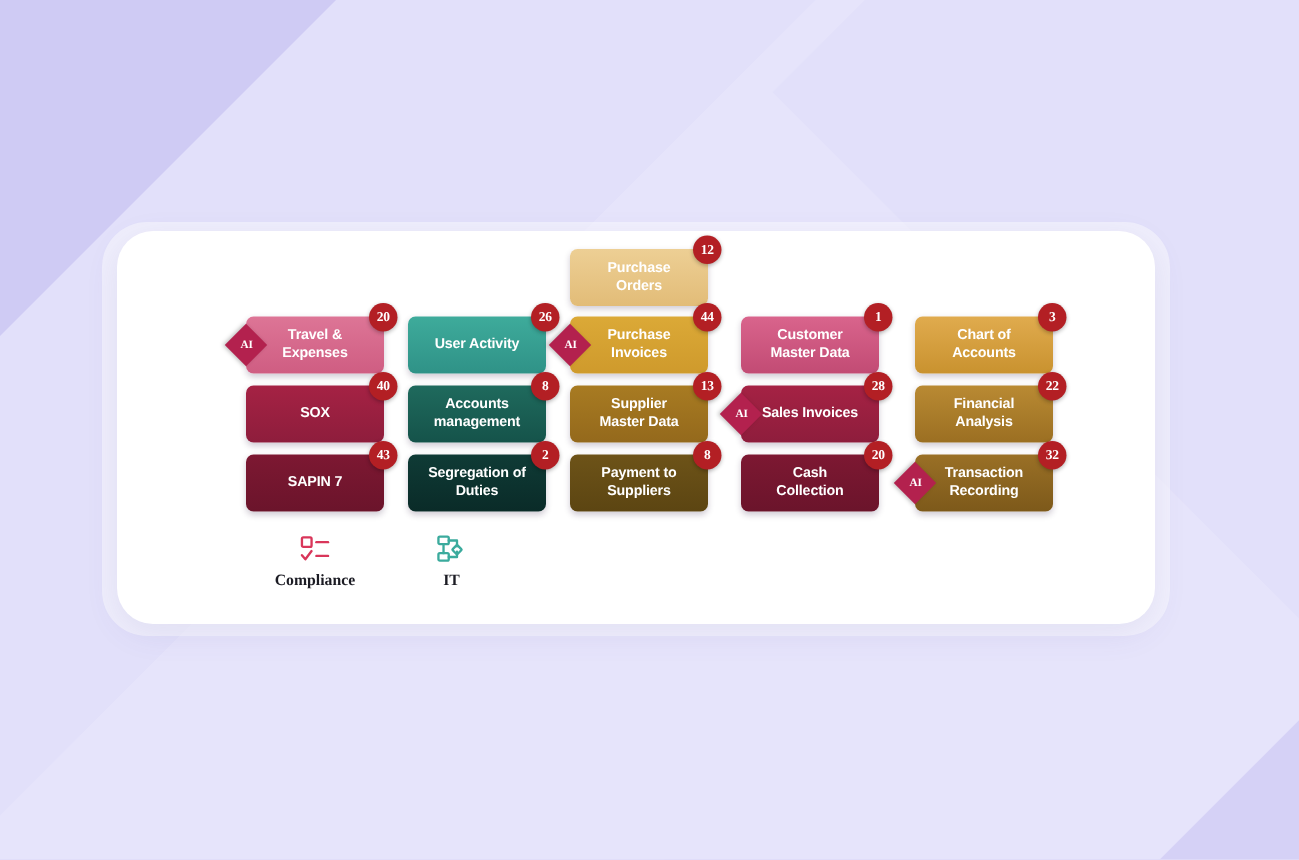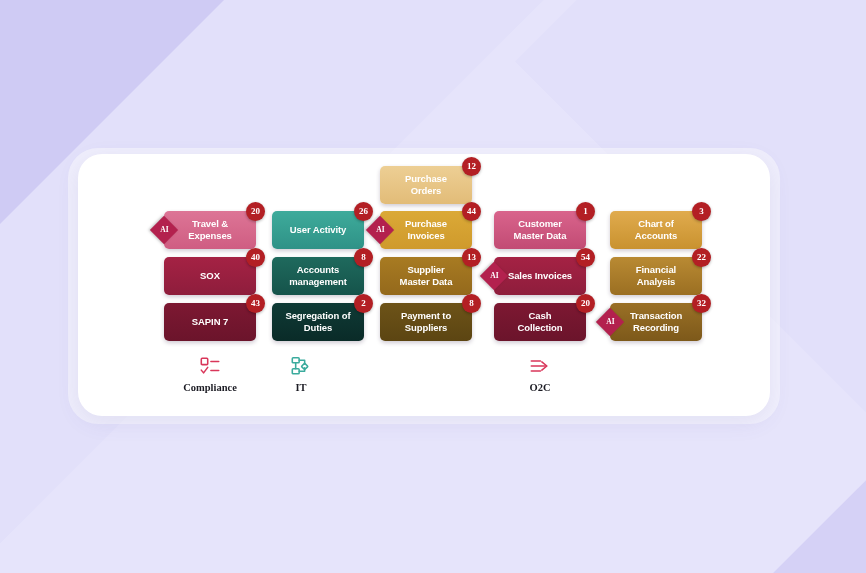--- a/index.html
+++ b/index.html
@@ -247,21 +247,21 @@
           <div class="num-badge">8</div>
         </div>
       </div>
       <div class="process-column col-3">
         <div class="tile slot-0" style="background: linear-gradient(rgb(217, 100, 140) 0%, rgb(194, 75, 116) 100%);">
           <span>Customer<br>Master Data</span>
           <div class="num-badge">1</div>
         </div>
         <div class="tile slot-1" style="background: linear-gradient(rgb(165, 34, 68) 0%, rgb(142, 29, 60) 100%);">
           <span>Sales Invoices</span>
-          <div class="num-badge">54</div>
+          <div class="num-badge">28</div>
           <div class="ai-badge">
             <em>AI</em>
           </div>
         </div>
         <div class="tile slot-2" style="background: linear-gradient(rgb(125, 24, 50) 0%, rgb(107, 20, 43) 100%);">
           <span>Cash<br>Collection</span>
           <div class="num-badge">20</div>
         </div>
       </div>
       <div class="process-column col-4">
@@ -300,25 +300,14 @@
             <rect x="2.5" y="3" width="7.5" height="5.5" rx="1"></rect>
             <rect x="2.5" y="15" width="7.5" height="5.5" rx="1"></rect>
             <line x1="6.2" y1="8.5" x2="6.2" y2="15"></line>
             <polyline points="10,5.8 16,5.8 16,10"></polyline>
             <polyline points="10,17.8 16,17.8 16,14"></polyline>
             <rect x="13.5" y="10" width="5" height="5" rx="0.6" transform="rotate(45 16 12.5)"></rect>
           </svg>
         </div>
         <div class="legend-label">IT</div>
       </div>
-      <div class="legend-item" style="left: 416px;">
-        <div class="legend-icon">
-          <svg width="22" height="22" viewBox="0 0 24 24" fill="none" stroke="#d9365a" stroke-width="1.7" stroke-linecap="round" stroke-linejoin="round">
-            <line x1="2.5" y1="6.5" x2="12.5" y2="6.5"></line>
-            <line x1="2.5" y1="17.5" x2="12.5" y2="17.5"></line>
-            <line x1="2.5" y1="12" x2="18" y2="12"></line>
-            <polyline points="14,7.5 19.5,12 14,16.5"></polyline>
-          </svg>
-        </div>
-        <div class="legend-label">O2C</div>
-      </div>
     </div>
 </div>
 
 </body></html>

